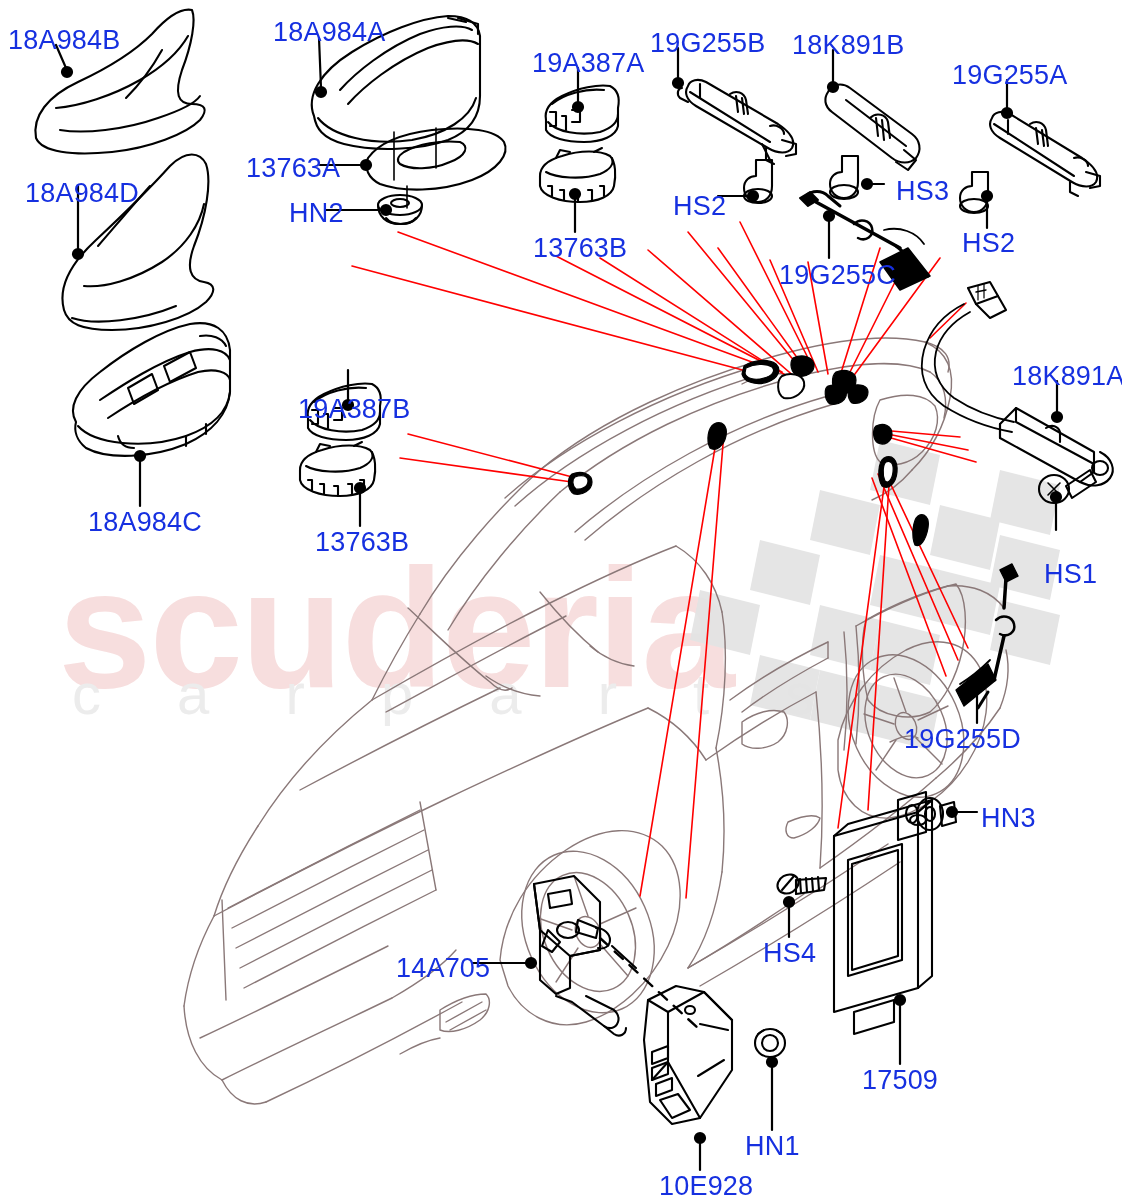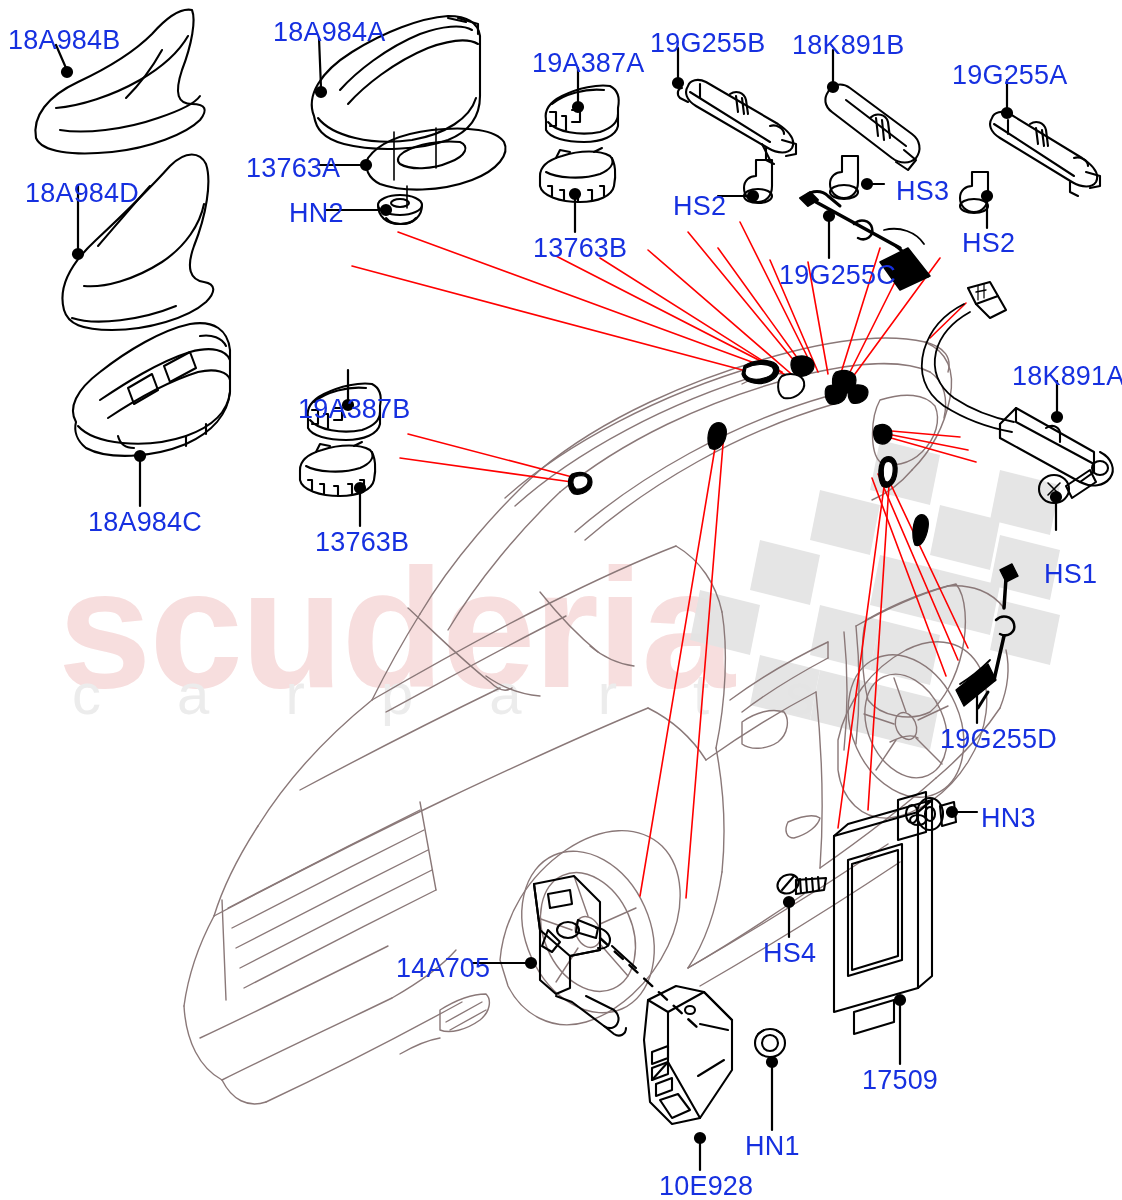--- a/index.html
+++ b/index.html
@@ -602,21 +602,21 @@
   <div class="lbl" style="left:533px;top:235px;">13763B</div>
   <div class="lbl" style="left:673px;top:193px;">HS2</div>
   <div class="lbl" style="left:888px;top:178px;margin-left:8px;">HS3</div>
   <div class="lbl" style="left:779px;top:262px;">19G255C</div>
   <div class="lbl" style="left:962px;top:230px;">HS2</div>
   <div class="lbl" style="left:298px;top:352px;margin-top:44px;">19A387B</div>
   <div class="lbl" style="left:88px;top:509px;text-align:right;">18A984C</div>
   <div class="lbl" style="left:315px;top:529px;">13763B</div>
   <div class="lbl" style="left:1012px;top:363px;">18K891A</div>
   <div class="lbl" style="left:1031px;top:561px;margin-left:13px;">HS1</div>
-  <div class="lbl" style="left:940px;top:726px;">19G255D</div>
+  <div class="lbl" style="left:904px;top:726px;">19G255D</div>
   <div class="lbl" style="left:981px;top:805px;">HN3</div>
   <div class="lbl" style="left:763px;top:940px;">HS4</div>
   <div class="lbl" style="left:862px;top:1067px;">17509</div>
   <div class="lbl" style="left:396px;top:955px;">14A705</div>
   <div class="lbl" style="left:745px;top:1133px;">HN1</div>
   <div class="lbl" style="left:659px;top:1173px;text-align:right;">10E928</div>
 
 </div>
 
 </body></html>

